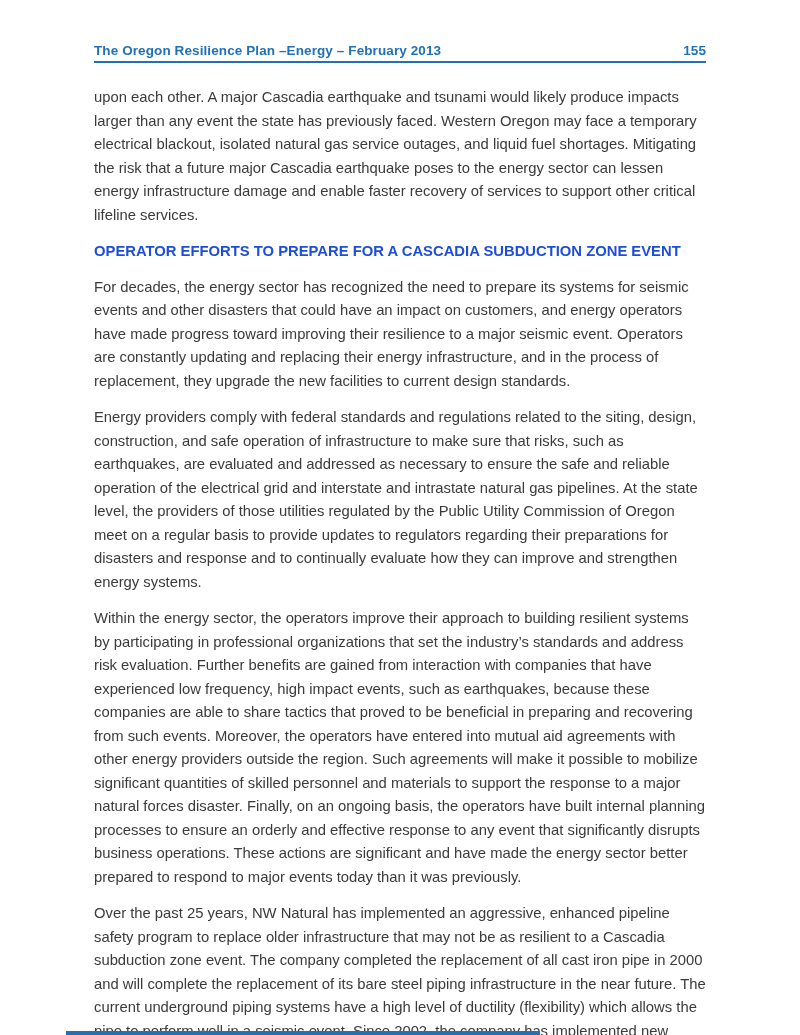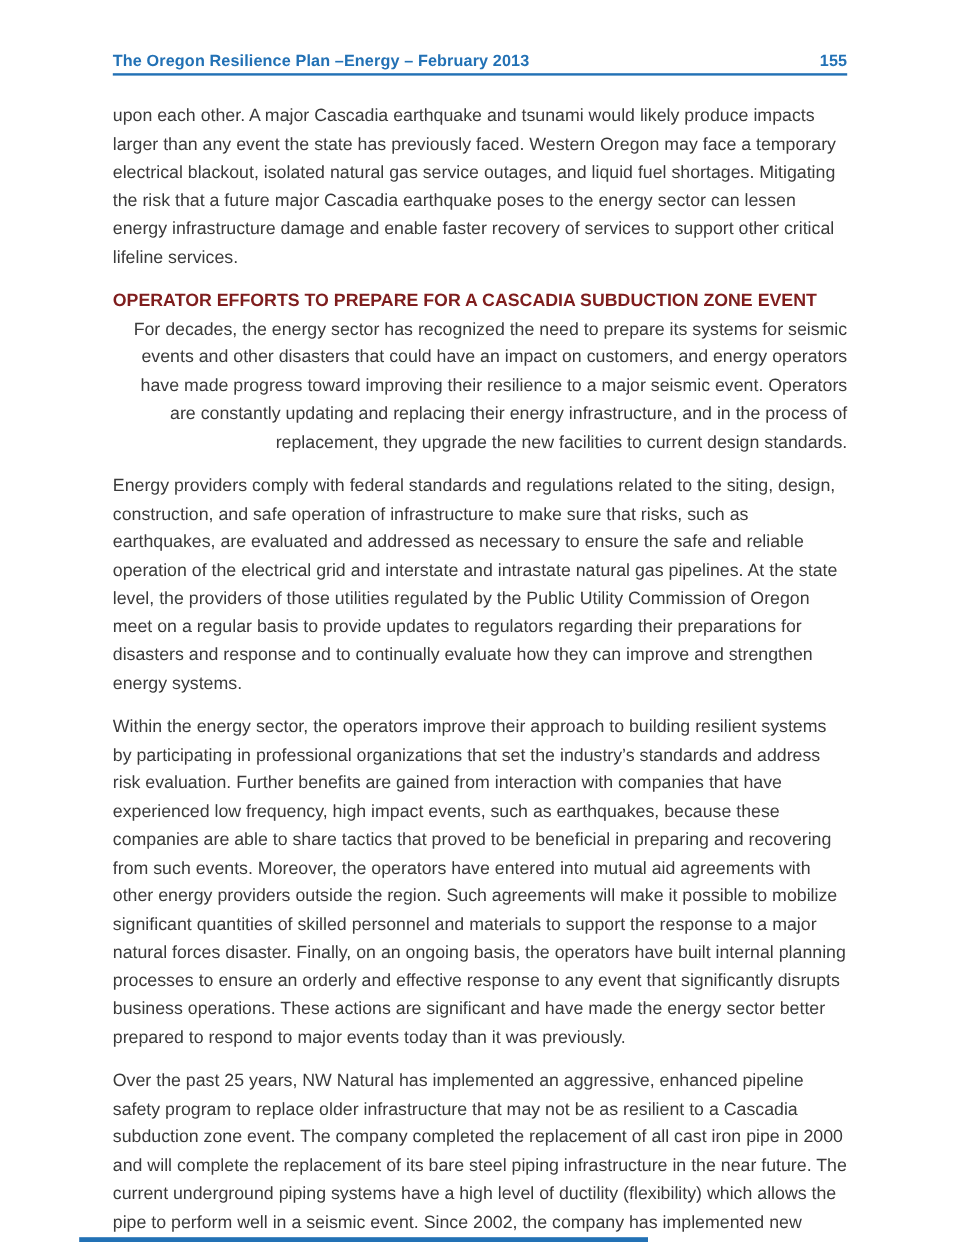--- a/index.html
+++ b/index.html
@@ -41,25 +41,24 @@
       text-align: left;
     }
     .page-body p {
       margin: 0 0 13px 0;
     }
     .section-heading {
       margin: 9px 0 0 0;
       font-size: 14.8px;
       line-height: 23.5px;
       font-weight: bold;
-      color: #7f1d1d;
+      color: #1d4ed8;
     }
     .section-heading + p {
-      margin-top: 0;
-      text-align: right;
+      margin-top: 12px;
     }
     .footer-rule {
       position: absolute;
       left: 66px;
       bottom: 0;
       width: 474px;
       height: 4px;
       background: #2271b5;
     }
   </style>

